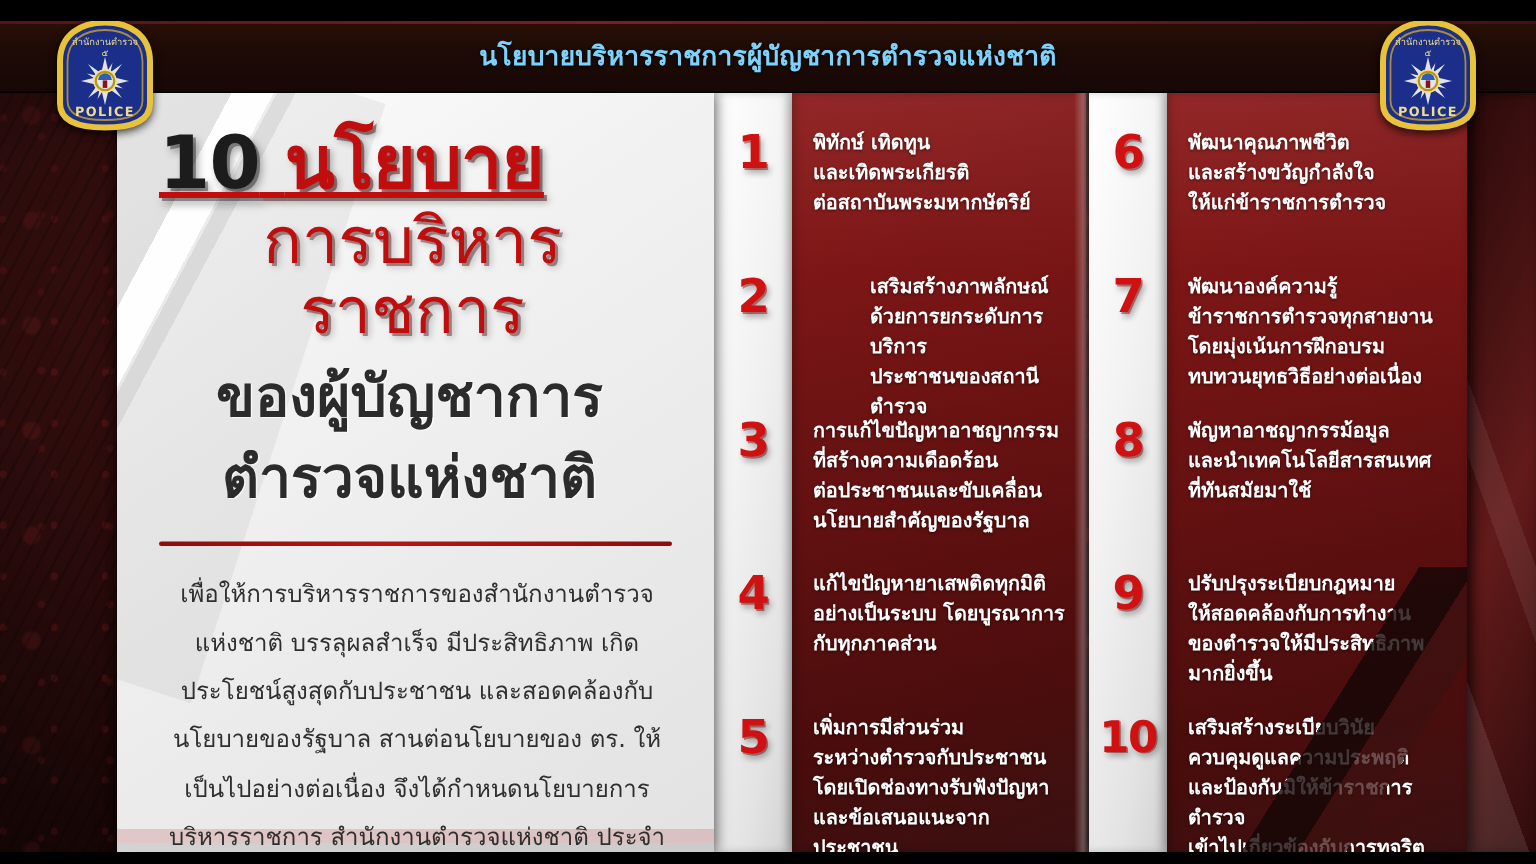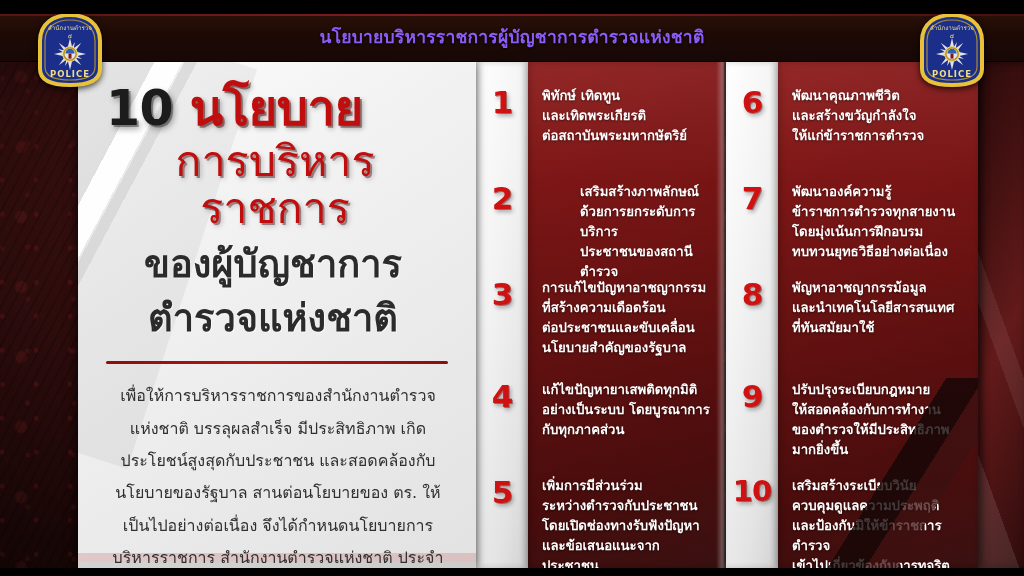--- a/index.html
+++ b/index.html
@@ -44,21 +44,21 @@
     border-bottom:1px solid #000;
   }
   .header-bar:before{
     content:"";position:absolute;left:0;right:0;top:-2px;height:4px;
     background:linear-gradient(90deg,#5d1616,#8e2020 40%,#7a1c1c 65%,#4a1111);
     opacity:.85;
   }
   .header-title{
     position:absolute;top:14px;left:0;width:1024px;height:48px;z-index:34;
     display:flex;align-items:center;justify-content:center;
-    color:#8b5cf6;font-size:17.5px;font-weight:700;letter-spacing:.2px;
+    color:#7dd3fc;font-size:17.5px;font-weight:700;letter-spacing:.2px;
     text-shadow:0 1px 2px rgba(0,0,0,.9);
     font-family:"DejaVu Sans","Liberation Sans",sans-serif;
     padding-bottom:2px;
   }
 
   
   .badge{
     position:absolute;top:11px;width:72px;height:78px;z-index:36;
     filter:drop-shadow(0 2px 3px rgba(0,0,0,.75));
   }
@@ -89,20 +89,21 @@
     bottom:-30px;left:-60px;width:520px;height:90px;
     background:linear-gradient(180deg,rgba(255,255,255,0) 0 50%,rgba(180,40,40,.18) 50% 60%,rgba(0,0,0,.10) 60%);
   }
 
   .lp-inner{position:relative;z-index:3;padding:22px 24px 0 26px;}
 
   .h-line1{
     font-size:49px;font-weight:800;line-height:1.02;color:#c00d0d;
     letter-spacing:-.5px;margin-left:2px;
     text-shadow:2px 2px 0 rgba(60,0,0,.45), 3px 3px 5px rgba(0,0,0,.30);
+    text-decoration:underline;
   }
   .h-line1 .num{color:#1c1c1c;text-shadow:2px 2px 0 rgba(0,0,0,.35),3px 4px 6px rgba(0,0,0,.35);}
   .h-line2{
     font-size:43px;font-weight:400;line-height:1.10;color:#c00d0d;margin-top:4px;
     text-shadow:2px 2px 0 rgba(60,0,0,.40), 3px 3px 5px rgba(0,0,0,.25);
     text-align:center;padding-right:6px;
   }
   .h-line3{
     font-size:38px;font-weight:700;line-height:1.22;color:#2b2b2b;margin-top:8px;
     text-align:center;padding-right:10px;

